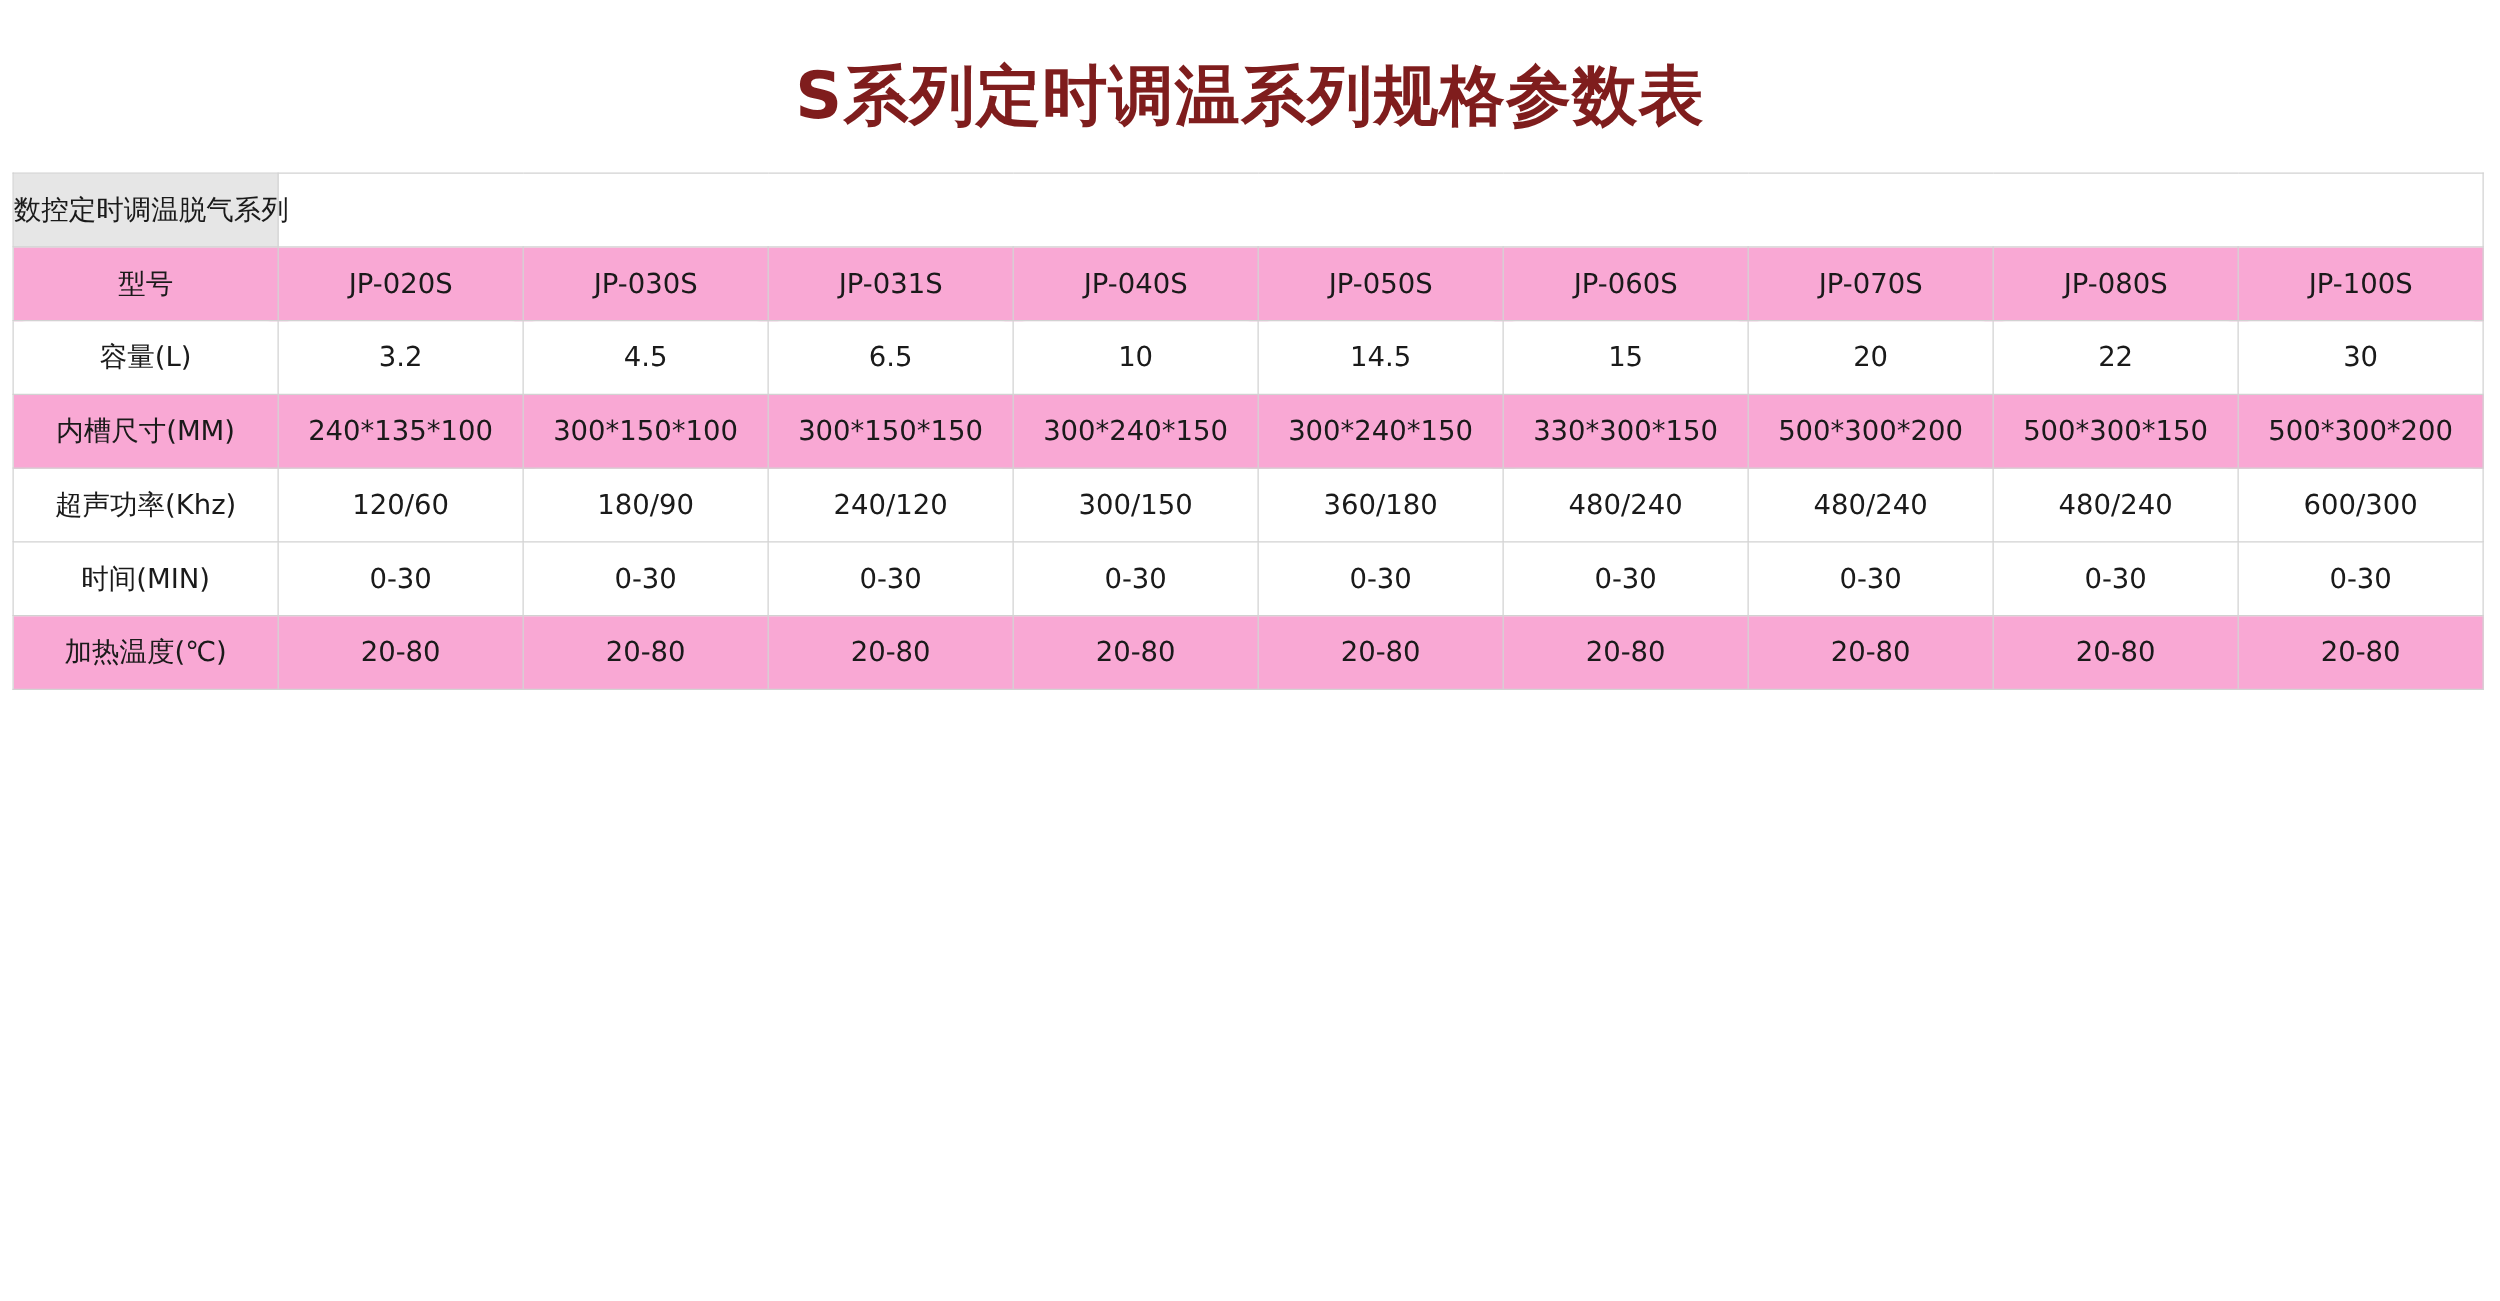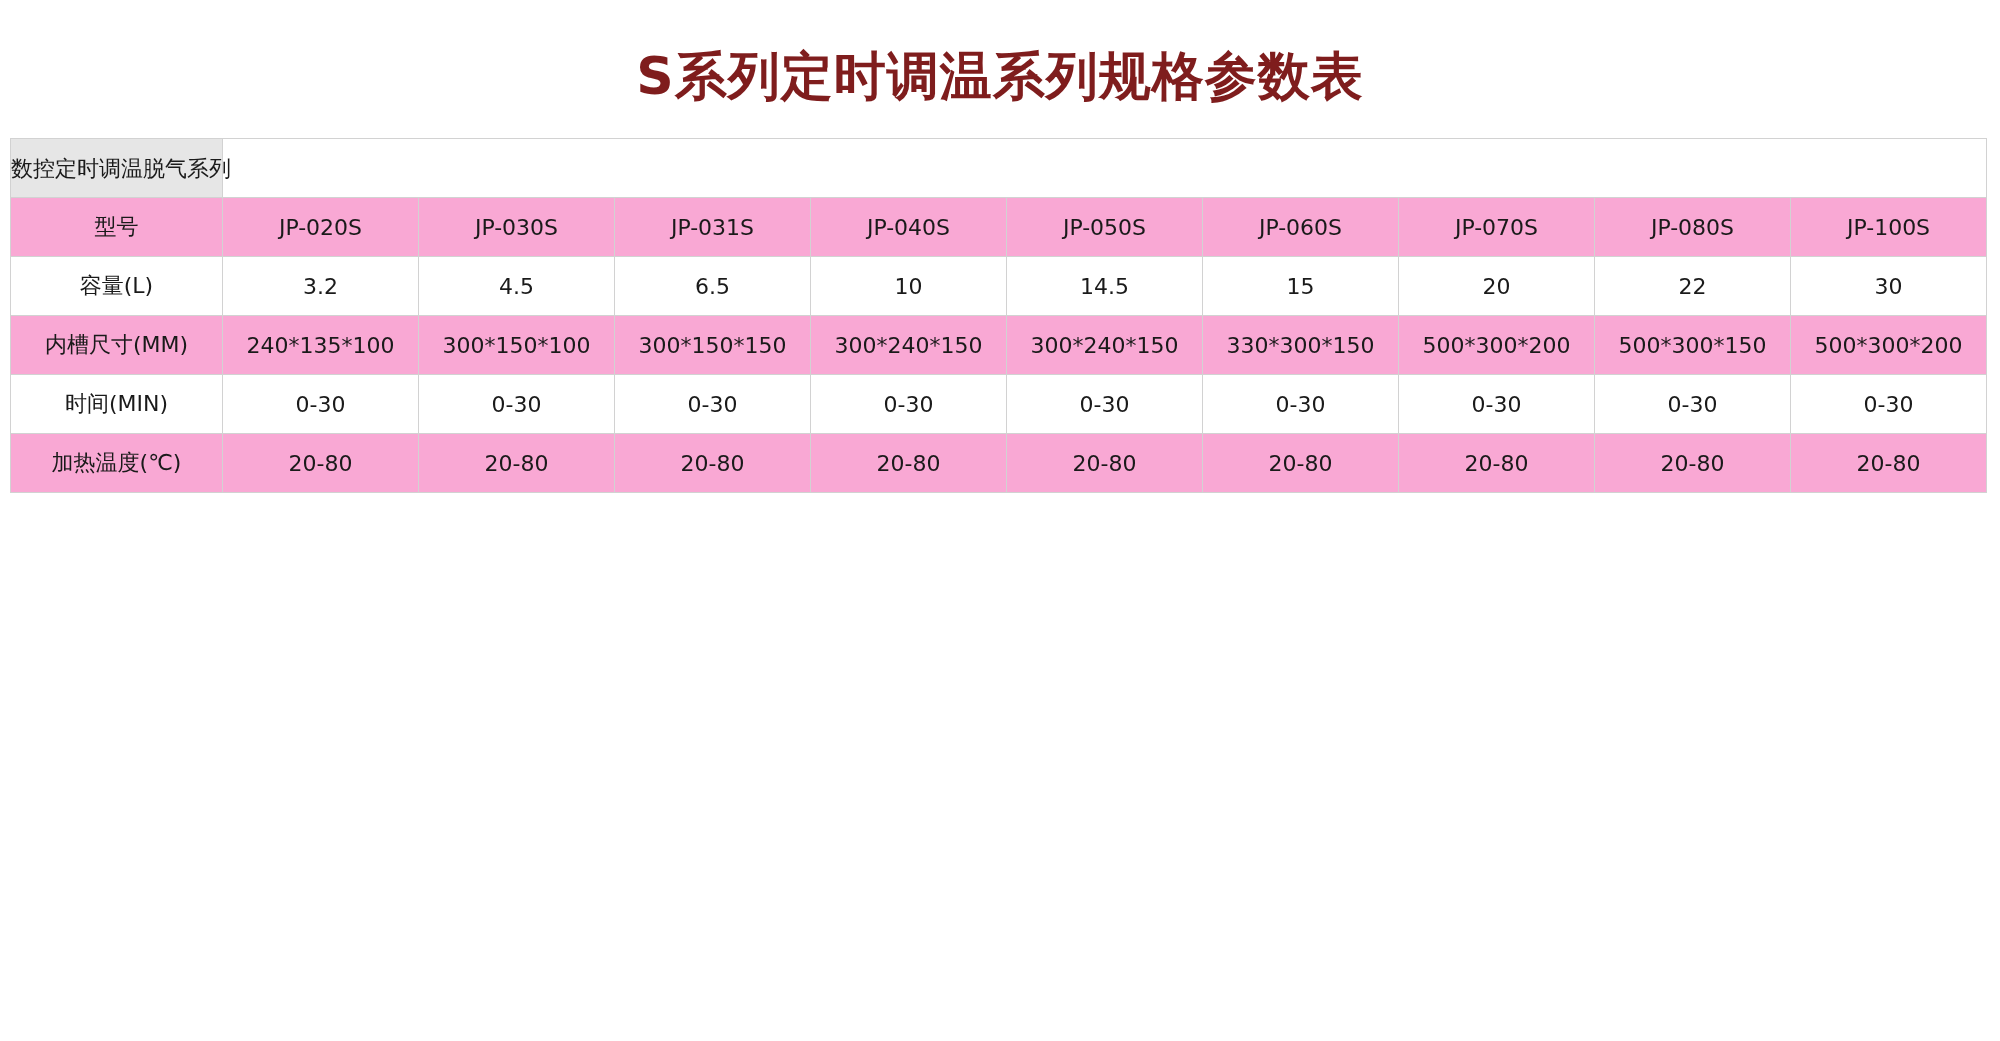--- a/index.html
+++ b/index.html
@@ -143,20 +143,32 @@
           <td class="small-txt">300*240*150</td>
           <td class="small-txt">300*240*150</td>
           <td class="small-txt">330*300*150</td>
           <td class="small-txt">500*300*200</td>
           <td class="small-txt">500*300*150</td>
           <td class="small-txt">500*300*200</td>
         </tr>
 
 
 
+        <tr class="row-plain">
+          <td class="rowlabel">超声功率(Khz)</td>
+          <td>120/60</td>
+          <td>180/90</td>
+          <td>240/120</td>
+          <td>300/150</td>
+          <td>360/180</td>
+          <td>480/240</td>
+          <td>480/240</td>
+          <td>480/240</td>
+          <td>600/300</td>
+        </tr>
 
 
         <tr class="row-plain">
           <td class="rowlabel">时间(MIN)</td>
           <td>0-30</td>
           <td>0-30</td>
           <td>0-30</td>
           <td>0-30</td>
           <td>0-30</td>
           <td>0-30</td>

